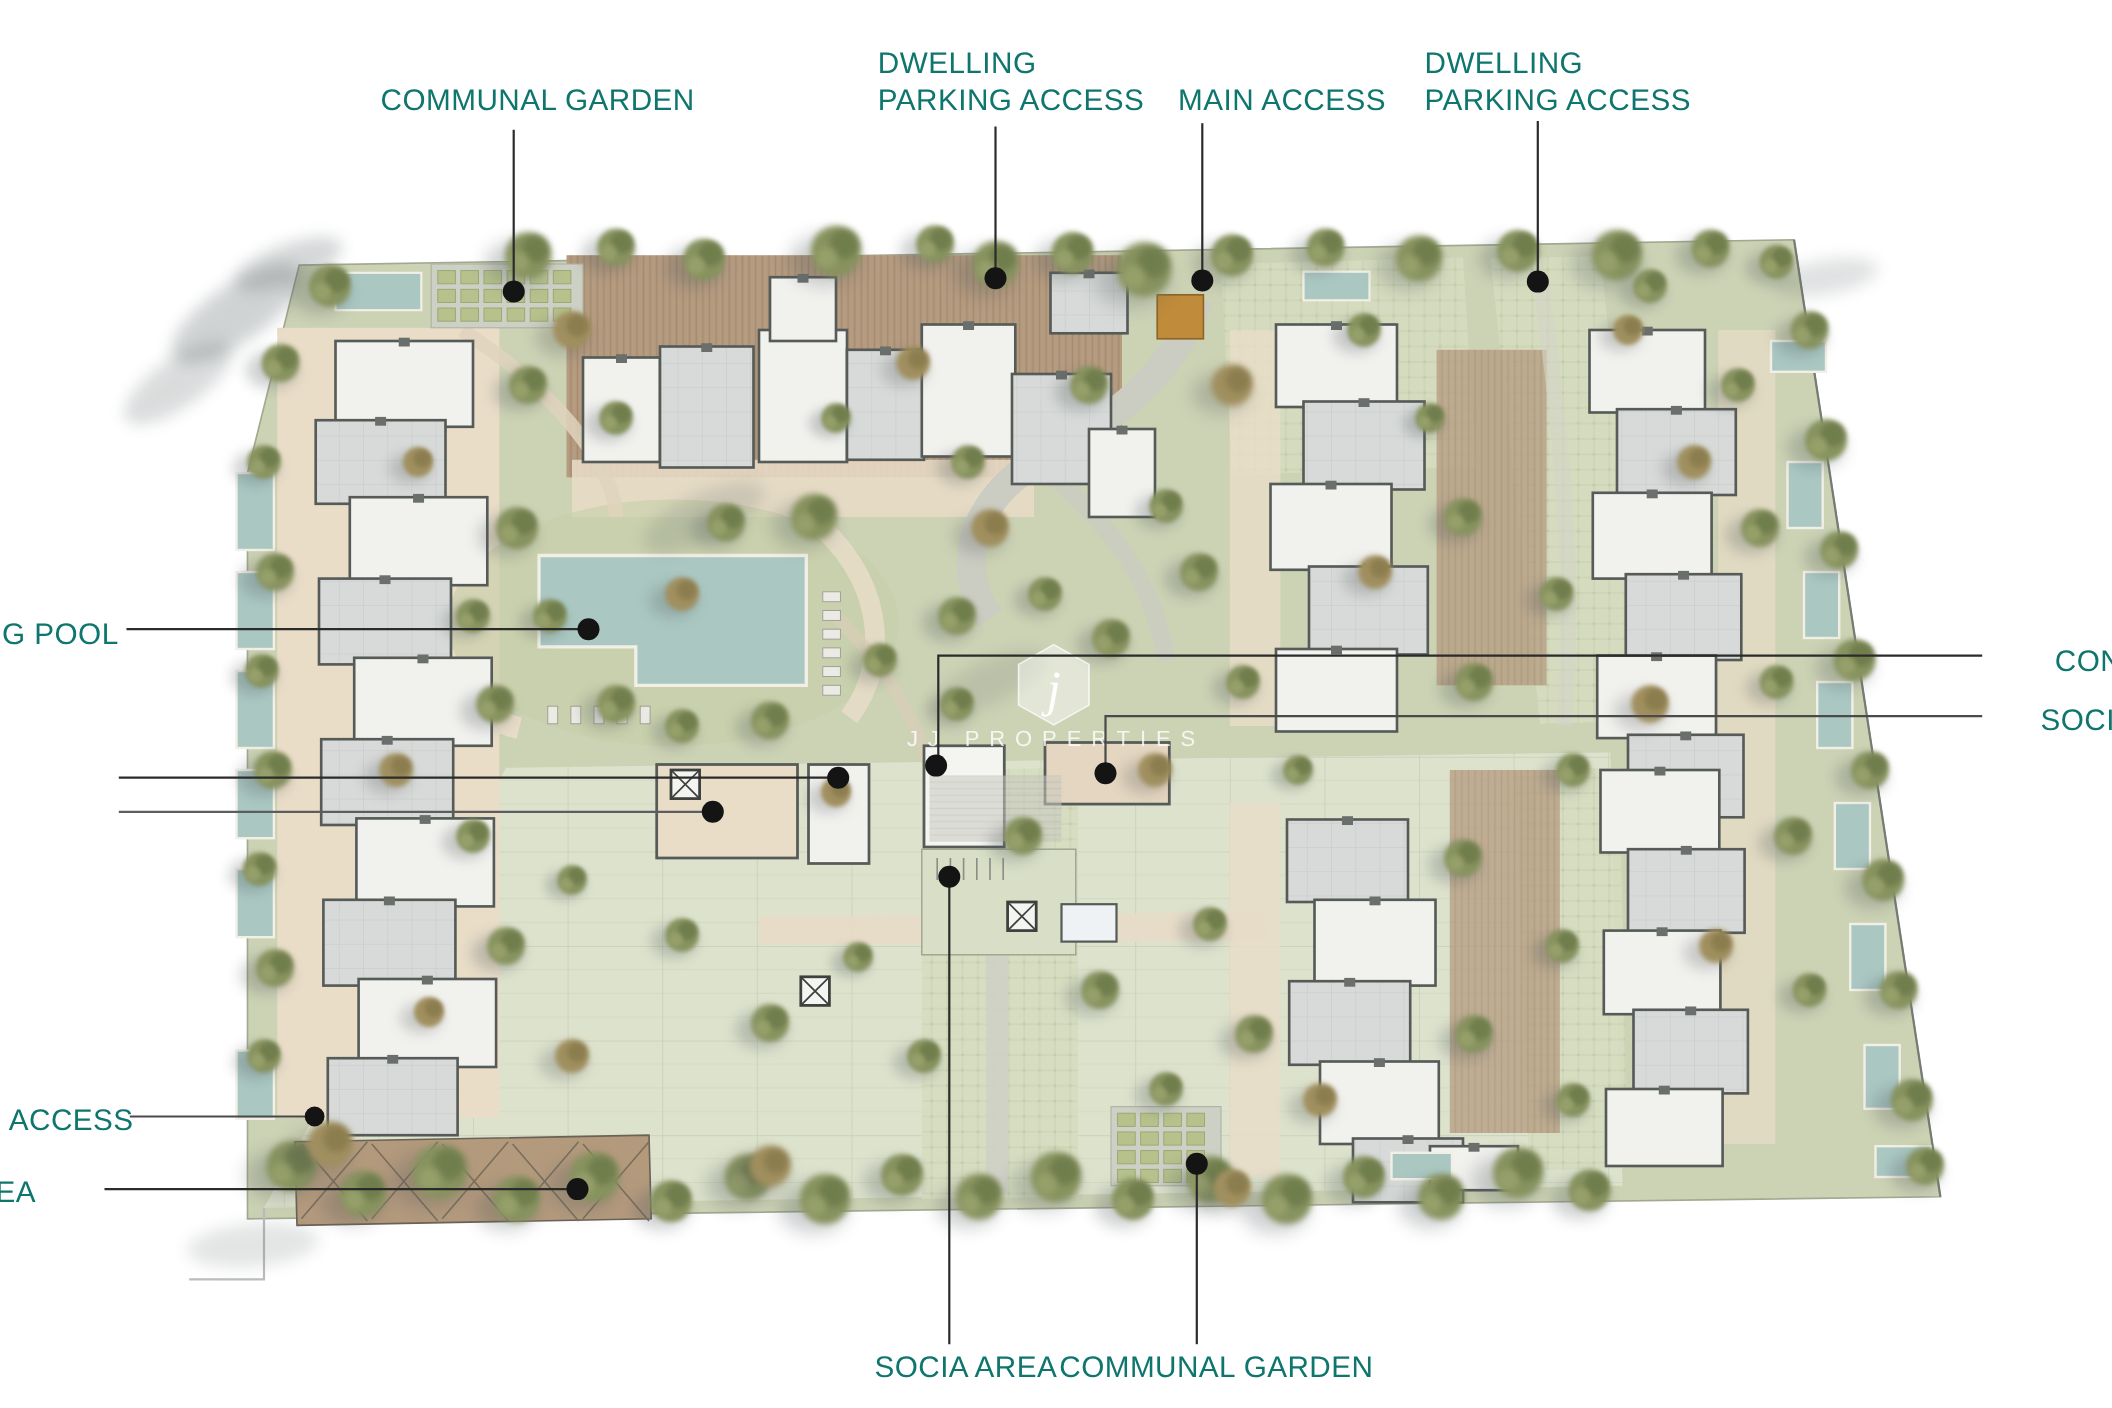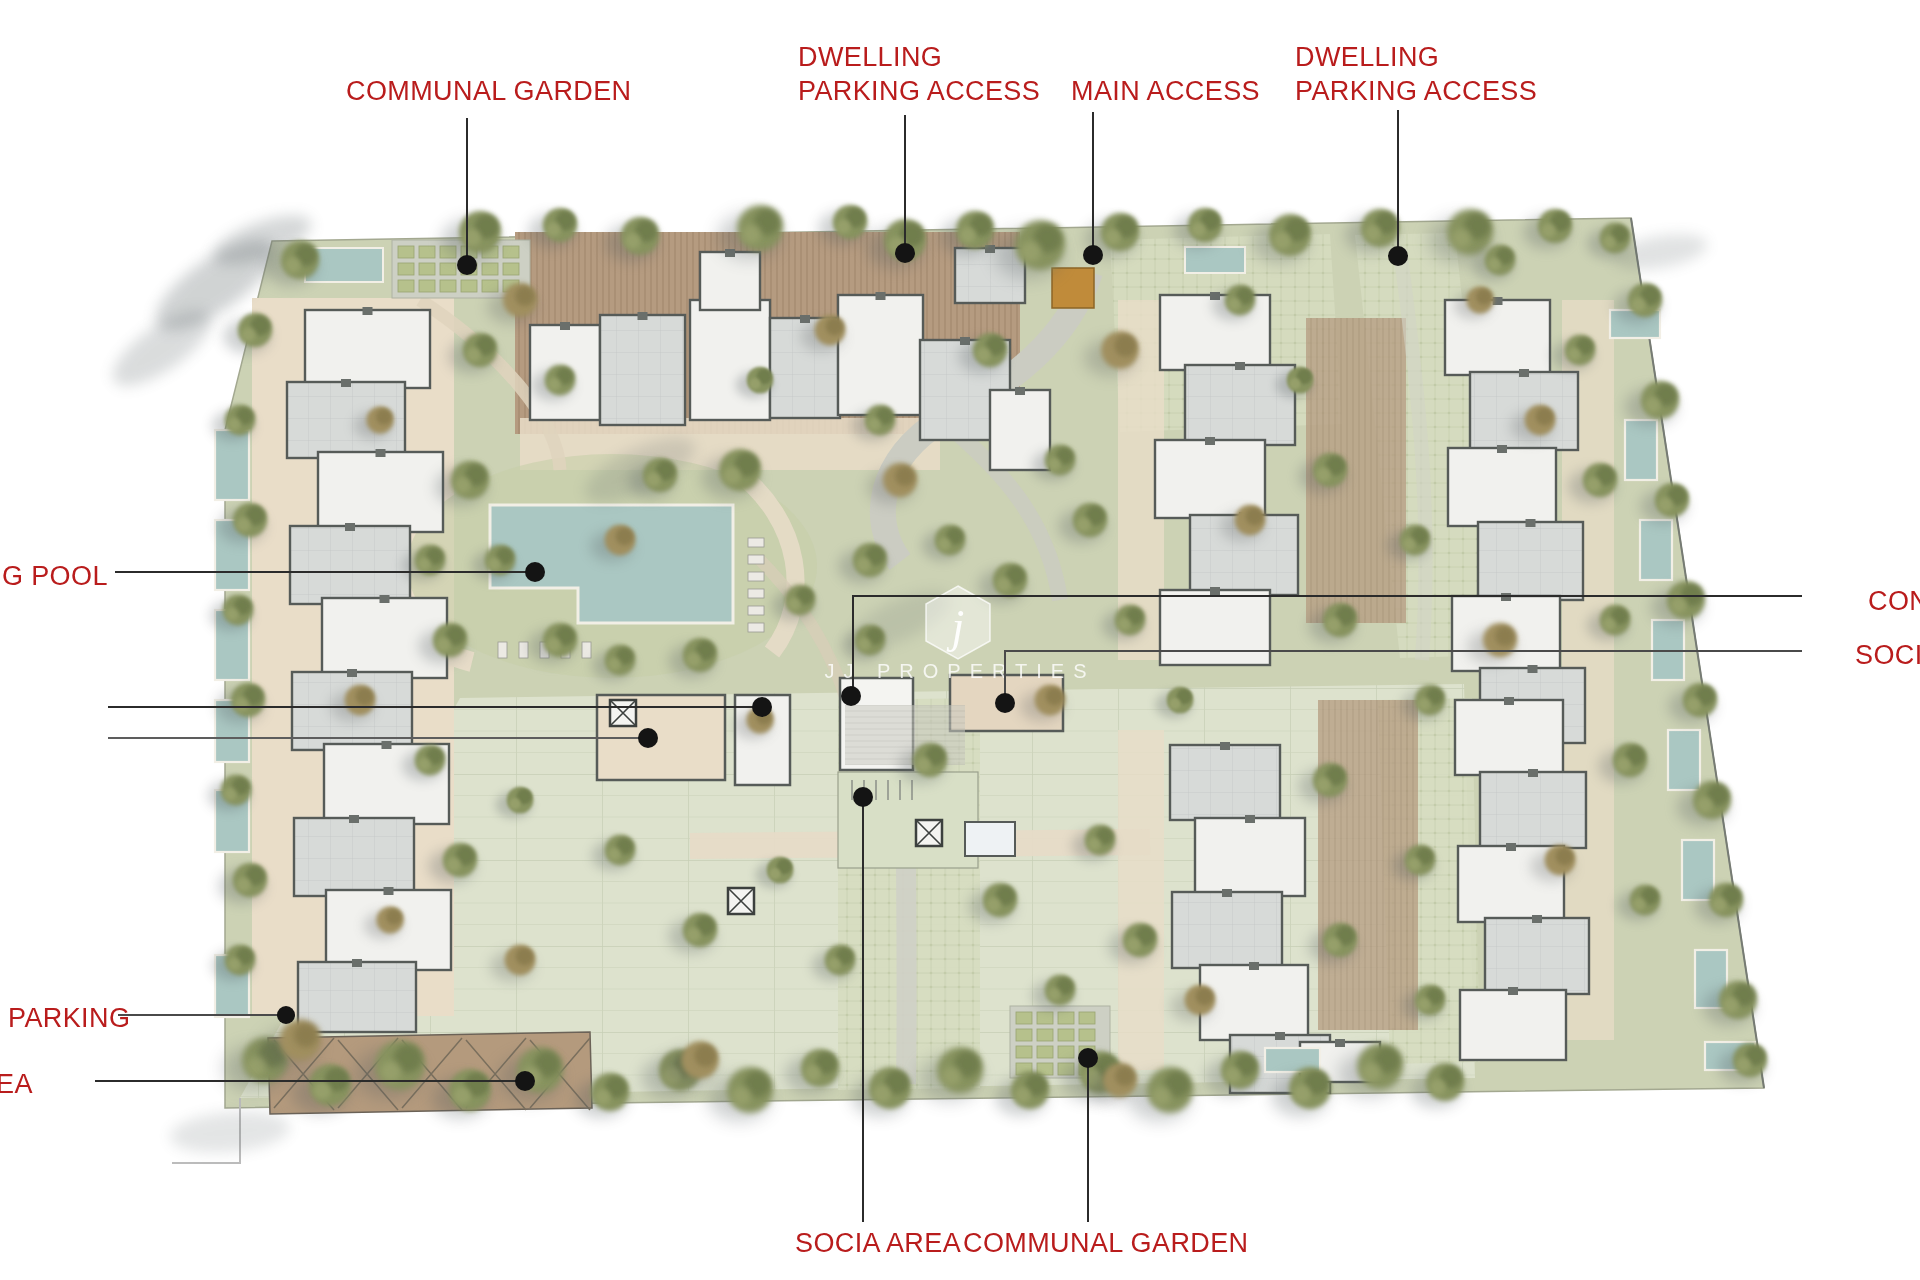--- a/index.html
+++ b/index.html
@@ -1,19 +1,19 @@
 <!DOCTYPE html>
 <html><head>
 <meta charset="utf-8">
 <style>
   html,body{margin:0;padding:0;background:#ffffff;}
   .stage{position:relative;width:1920px;height:1280px;background:#ffffff;overflow:hidden;
          font-family:"Liberation Sans",sans-serif;}
   .stage svg{position:absolute;left:0;top:0;}
-  .label{position:absolute;color:#b91c1c;font-size:27px;letter-spacing:.4px;
+  .label{position:absolute;color:#0f766e;font-size:27px;letter-spacing:.4px;
          white-space:nowrap;line-height:34px;font-weight:500;}
   .label .ln{display:block;}
 </style>
 </head>
 <body>
 
 <div class="stage">
 
 <svg width="1920" height="1280" viewBox="0 0 1920 1280">
 <defs>
@@ -493,21 +493,21 @@
   <span class="ln">DWELLING</span>
   <span class="ln">PARKING ACCESS</span>
 </div>
 
 <div class="label" style="left:-18px;top:559px;">NG POOL</div>
 
 <div class="label" style="left:1868px;top:584px;">CON</div>
 
 <div class="label" style="left:1855px;top:638px;">SOCIA</div>
 
-<div class="label" style="left:8px;top:1001px;">PARKING</div>
+<div class="label" style="left:8px;top:1001px;">ACCESS</div>
 
 <div class="label" style="left:-4px;top:1067px;">EA</div>
 
 <div class="label" style="left:795px;top:1226px;">SOCIA AREA</div>
 
 <div class="label" style="left:963px;top:1226px;">COMMUNAL GARDEN</div>
 
 </div>
 
 </body></html>

